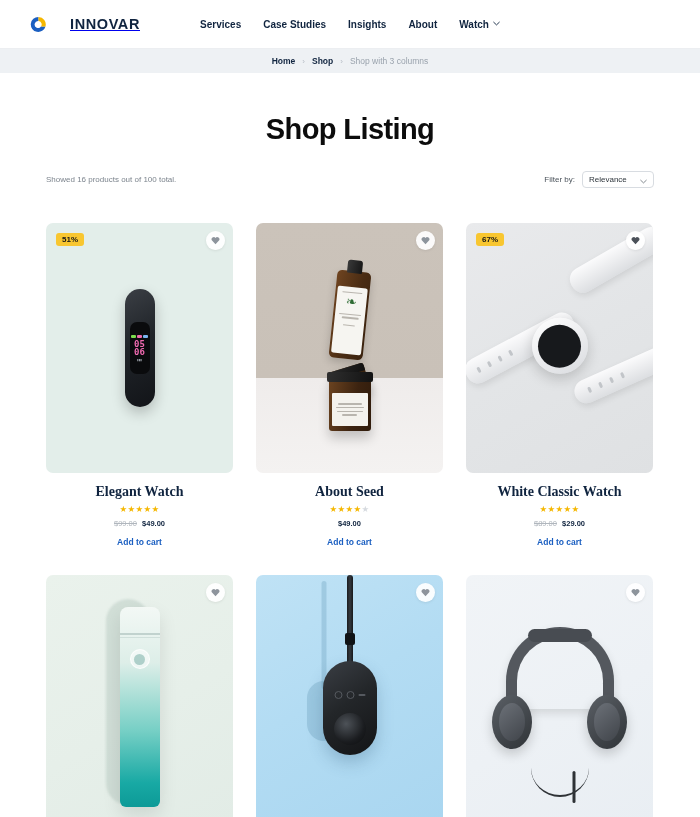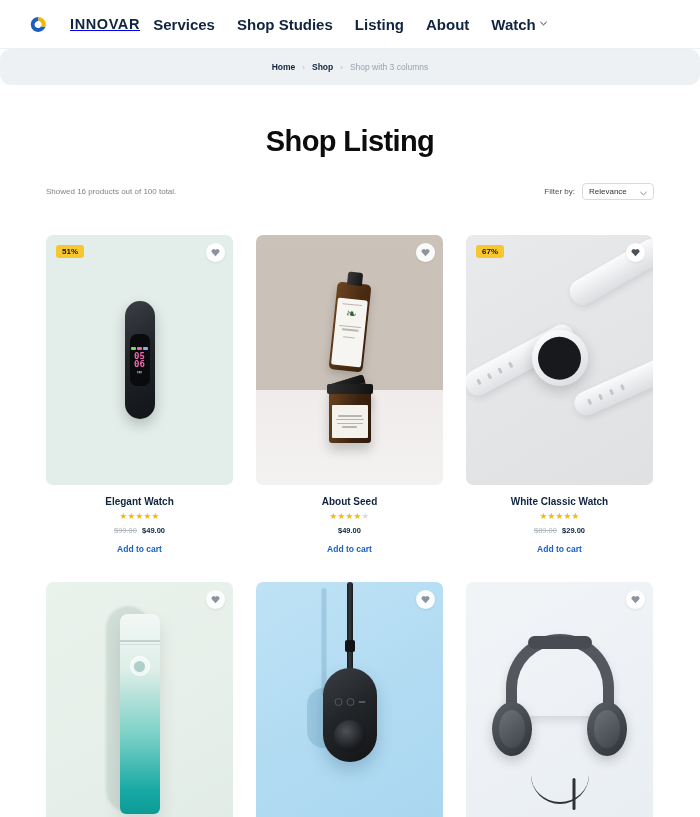--- a/index.html
+++ b/index.html
@@ -26,42 +26,41 @@
     font-size: 14.5px; font-weight: 700; letter-spacing: .6px;
     color: #10243f;
   }
   .nav {
     position: absolute; left: 0; right: 0;
     display: flex; justify-content: center; align-items: center; gap: 22px;
     pointer-events: none;
   }
   .nav > * { pointer-events: auto; }
   .nav-item {
-    font-size: 15px; font-weight: 700; color: #10243f;
+    font-size: 10px; font-weight: 700; color: #10243f;
     text-decoration: none; white-space: nowrap;
     display: flex; align-items: center; gap: 4px;
   }
   .chev { display: inline-block; width: 7px; height: 7px; position: relative; top: -1px; }
   .chev svg { display: block; }
   .cta {
     margin-left: auto;
     background: #123a73; color: #fff;
     font-size: 11.5px; font-weight: 700;
     border: none; border-radius: 6px;
     padding: 9px 17px; cursor: pointer;
     white-space: nowrap;
     position: relative; z-index: 2;
   }
 
   
   .crumbbar {
-    background: #eef1f4; height: 36px;
+    background: #eef1f4; height: 24px;
     display: flex; align-items: center; justify-content: center;
     gap: 7px;
-    border-radius: 11px;
   }
   .crumb { font-size: 8.5px; font-weight: 700; color: #10243f; text-decoration: none; }
   .crumb.current { color: #9aa3ad; font-weight: 400; }
   .crumb-sep { font-size: 8px; color: #b6bdc5; }
 
   
   .page-title {
     text-align: center;
     font-size: 29px; font-weight: 700; letter-spacing: -.6px;
     color: #0c0c0c;
@@ -111,21 +110,21 @@
     position: absolute; top: 8px; right: 8px;
     width: 19px; height: 19px; border-radius: 50%;
     background: rgba(255,255,255,.92);
     display: flex; align-items: center; justify-content: center;
     z-index: 5; cursor: pointer;
     box-shadow: 0 1px 3px rgba(0,0,0,.08);
   }
   .wish svg { display: block; }
 
   .info { text-align: center; padding-top: 11px; }
-  .pname { font-size: 10px; font-weight: 700; color: #10243f; }
+  .pname { font-size: 14px; font-weight: 700; color: #10243f; font-family: Liberation Serif, serif; }
   .stars { margin-top: 5px; font-size: 8.5px; letter-spacing: .4px; line-height: 1; }
   .star-on { color: #f5b700; }
   .star-off { color: #d6dadf; }
   .prices { margin-top: 6px; font-size: 7.5px; line-height: 1; }
   .old { color: #b0b6bd; text-decoration: line-through; margin-right: 3px; }
   .new { color: #10243f; font-weight: 700; }
   .addcart {
     display: inline-block; margin-top: 10px;
     font-size: 8.5px; font-weight: 700; color: #1b5fc1;
     text-decoration: none; cursor: pointer;
@@ -350,24 +349,24 @@
       </svg>
     </span>
     <span class="logo-text">INNOVAR</span>
   </a>
 
   <nav class="nav">
     <a class="nav-item" href="#">
       <span>Services</span>
     </a>
     <a class="nav-item" href="#">
-      <span>Shop Studies</span>
+      <span>Case Studies</span>
     </a>
     <a class="nav-item" href="#">
-      <span>Listing</span>
+      <span>Insights</span>
     </a>
     <a class="nav-item" href="#">
       <span>About</span>
     </a>
     <a class="nav-item" href="#">
       <span>Watch</span>
       <span class="chev">
         <svg width="7" height="7" viewBox="0 0 10 10">
             <path d="M1 3.2 L5 7 L9 3.2" fill="none" stroke="#10243f" stroke-width="1.3" stroke-linecap="round"></path>
           </svg>

